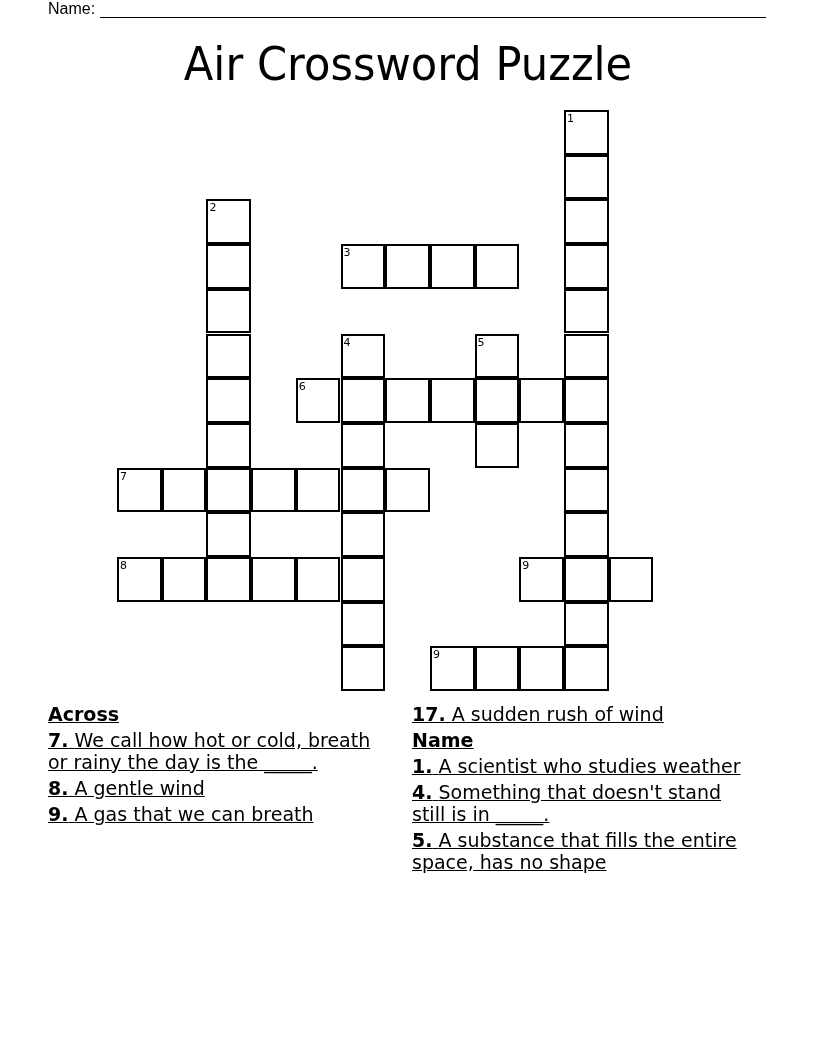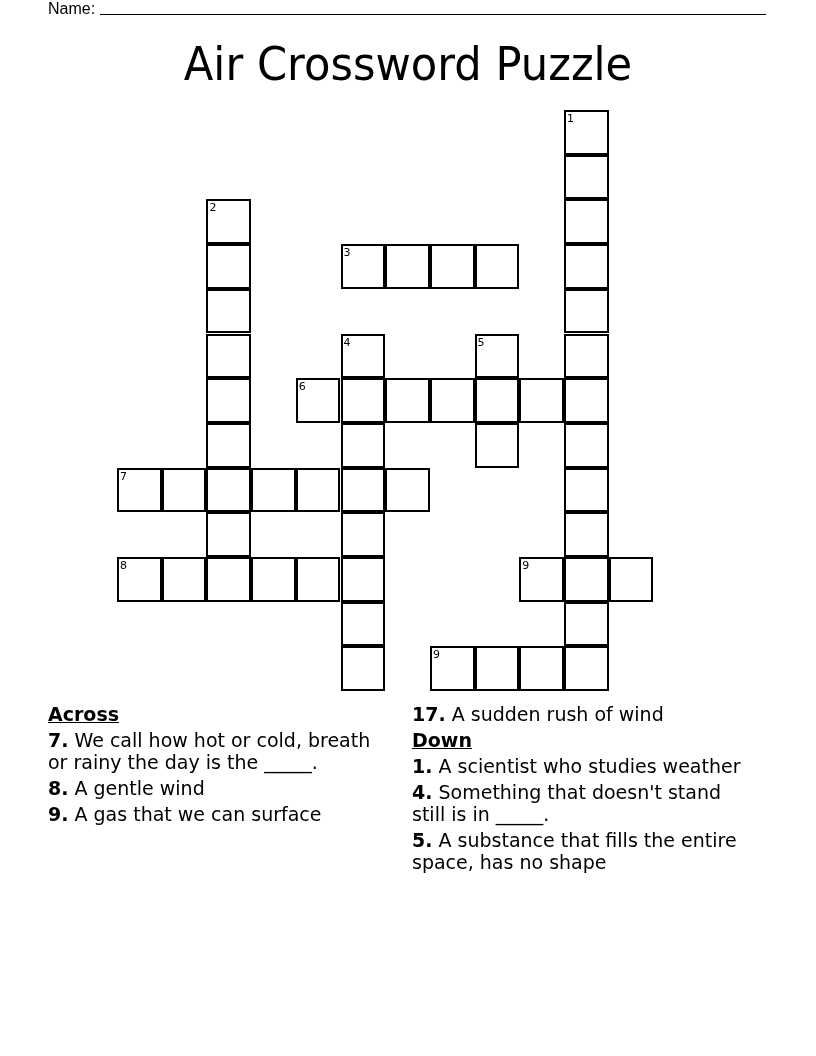--- a/index.html
+++ b/index.html
@@ -1,23 +1,23 @@
 <!DOCTYPE html>
 <html><head>
 <meta charset="utf-8">
 <style>
   html, body { margin: 0; padding: 0; background: #fff; }
   body { width: 816px; height: 1056px; position: relative; overflow: hidden; color: #000; }
-  .name-row { position: absolute; left: 48px; top: 0px; font-family: "Liberation Sans", sans-serif; font-size: 16px; line-height: 18px; display: flex; align-items: flex-start; }
+  .name-row { position: absolute; left: 48px; top: 0px; font-family: "Liberation Sans", sans-serif; font-size: 16px; line-height: 18px; display: flex; align-items: flex-end; }
   .name-line { display: inline-block; width: 666px; border-bottom: 1px solid #000; height: 14px; margin-left: 5px; }
   .title { position: absolute; left: 0; width: 816px; top: 32px; text-align: center; font-family: "DejaVu Sans", sans-serif; font-size: 47px; line-height: 64px; letter-spacing: 0px; transform: scaleX(0.92); }
   .grid { position: absolute; left: 0; top: 0; width: 816px; height: 700px; }
   .cell { position: absolute; width: 44.7px; height: 44.7px; box-sizing: border-box; border: 2px solid #000; background: #fff; }
   .cell .num { position: absolute; left: 1px; top: 0px; font-family: "DejaVu Sans", sans-serif; font-size: 11px; line-height: 13px; }
-  .clues { position: absolute; font-family: "DejaVu Sans", sans-serif; font-size: 19px; line-height: 22px; }
+  .clues { position: absolute; font-family: "DejaVu Sans", sans-serif; font-size: 19px; line-height: 22px; text-decoration: underline; }
   .clues.left { left: 48px; top: 703px; width: 345px; }
   .clues.right { left: 412px; top: 703px; width: 340px; }
   .heading { font-weight: bold; text-decoration: underline; margin-bottom: 4px; }
   .clue { margin-bottom: 4px; }
   .clue b { font-weight: bold; }
 </style>
 </head>
 <body>
 
 <div class="name-row">
@@ -102,22 +102,22 @@
       <span class="num">9</span>
     </div>
     <div class="cell" style="left: 474.6px; top: 646.4px;"></div>
     <div class="cell" style="left: 519.3px; top: 646.4px;"></div>
   </div>
 
 <div class="clues left">
   <div class="heading">Across</div>
   <div class="clue"><b>7.</b> <span>We call how hot or cold, breath or rainy the day is the _____.</span></div>
   <div class="clue"><b>8.</b> <span>A gentle wind</span></div>
-  <div class="clue"><b>9.</b> <span>A gas that we can surface</span></div>
+  <div class="clue"><b>9.</b> <span>A gas that we can breath</span></div>
 </div>
 
 <div class="clues right">
   <div class="clue"><b>17.</b> <span>A sudden rush of wind</span></div>
-  <div class="heading">Down</div>
+  <div class="heading">Name</div>
   <div class="clue"><b>1.</b> <span>A scientist who studies weather</span></div>
   <div class="clue"><b>4.</b> <span>Something that doesn't stand still is in _____.</span></div>
   <div class="clue"><b>5.</b> <span>A substance that fills the entire space, has no shape</span></div>
 </div>
 
 </body></html>

